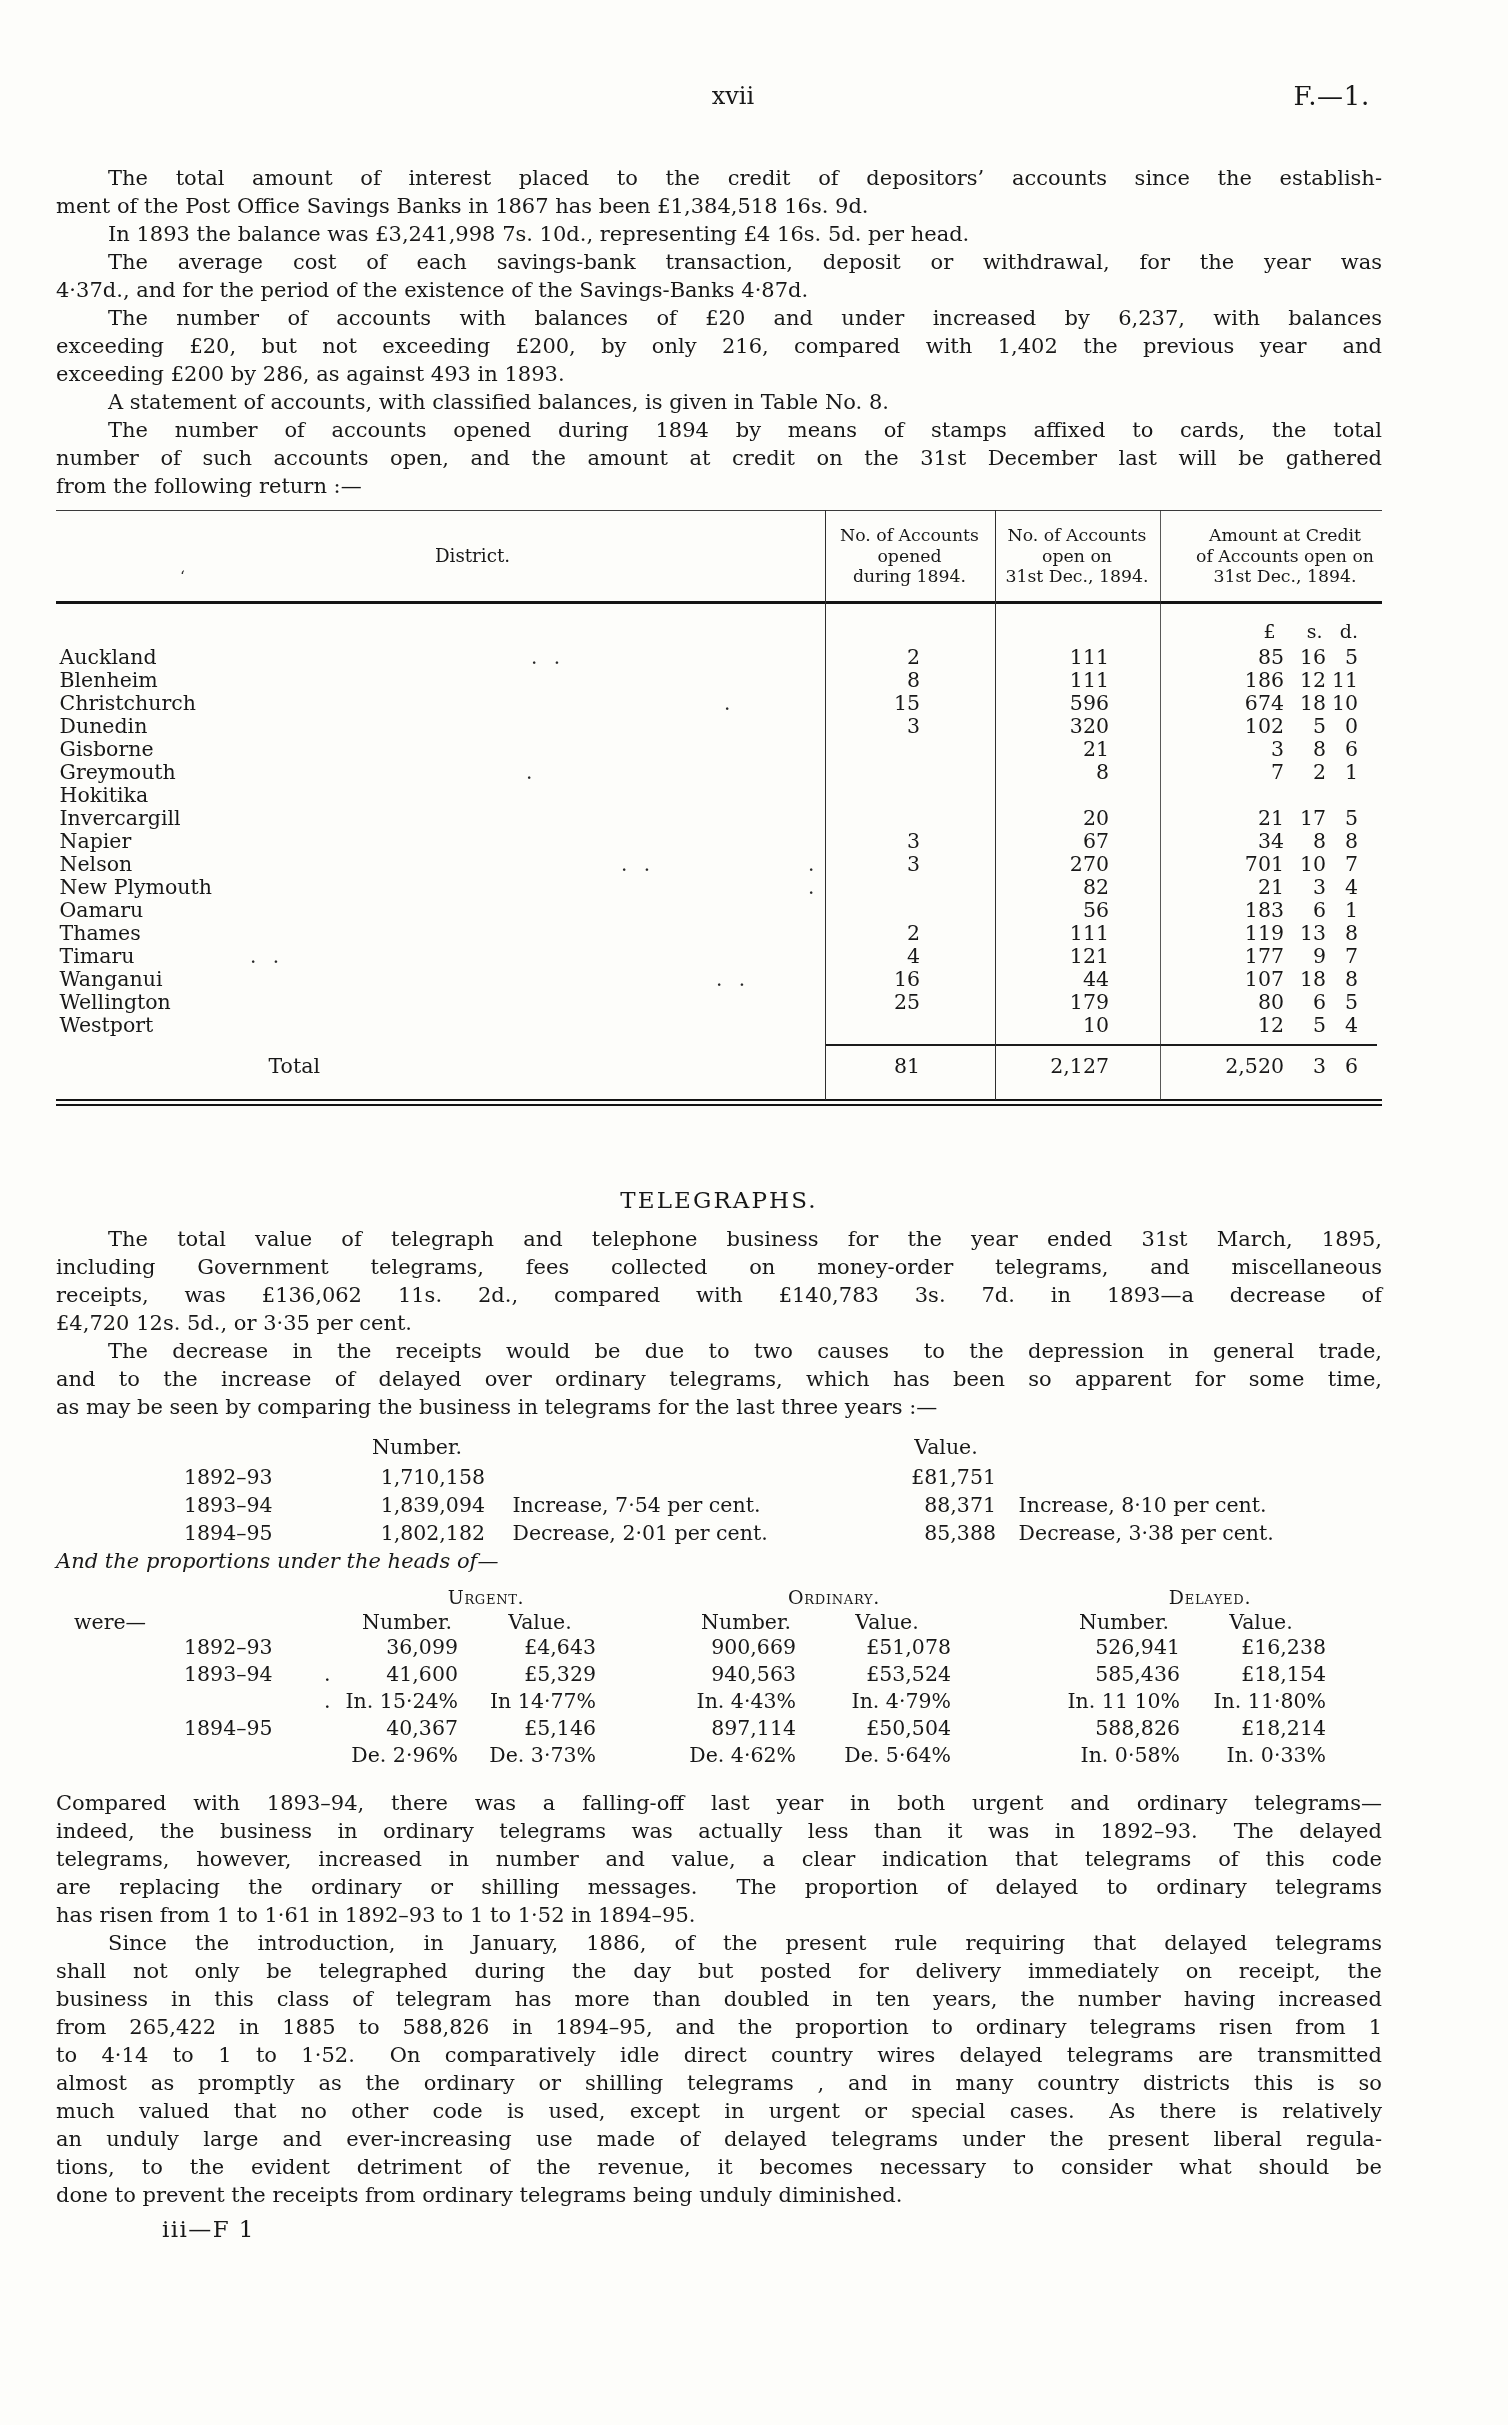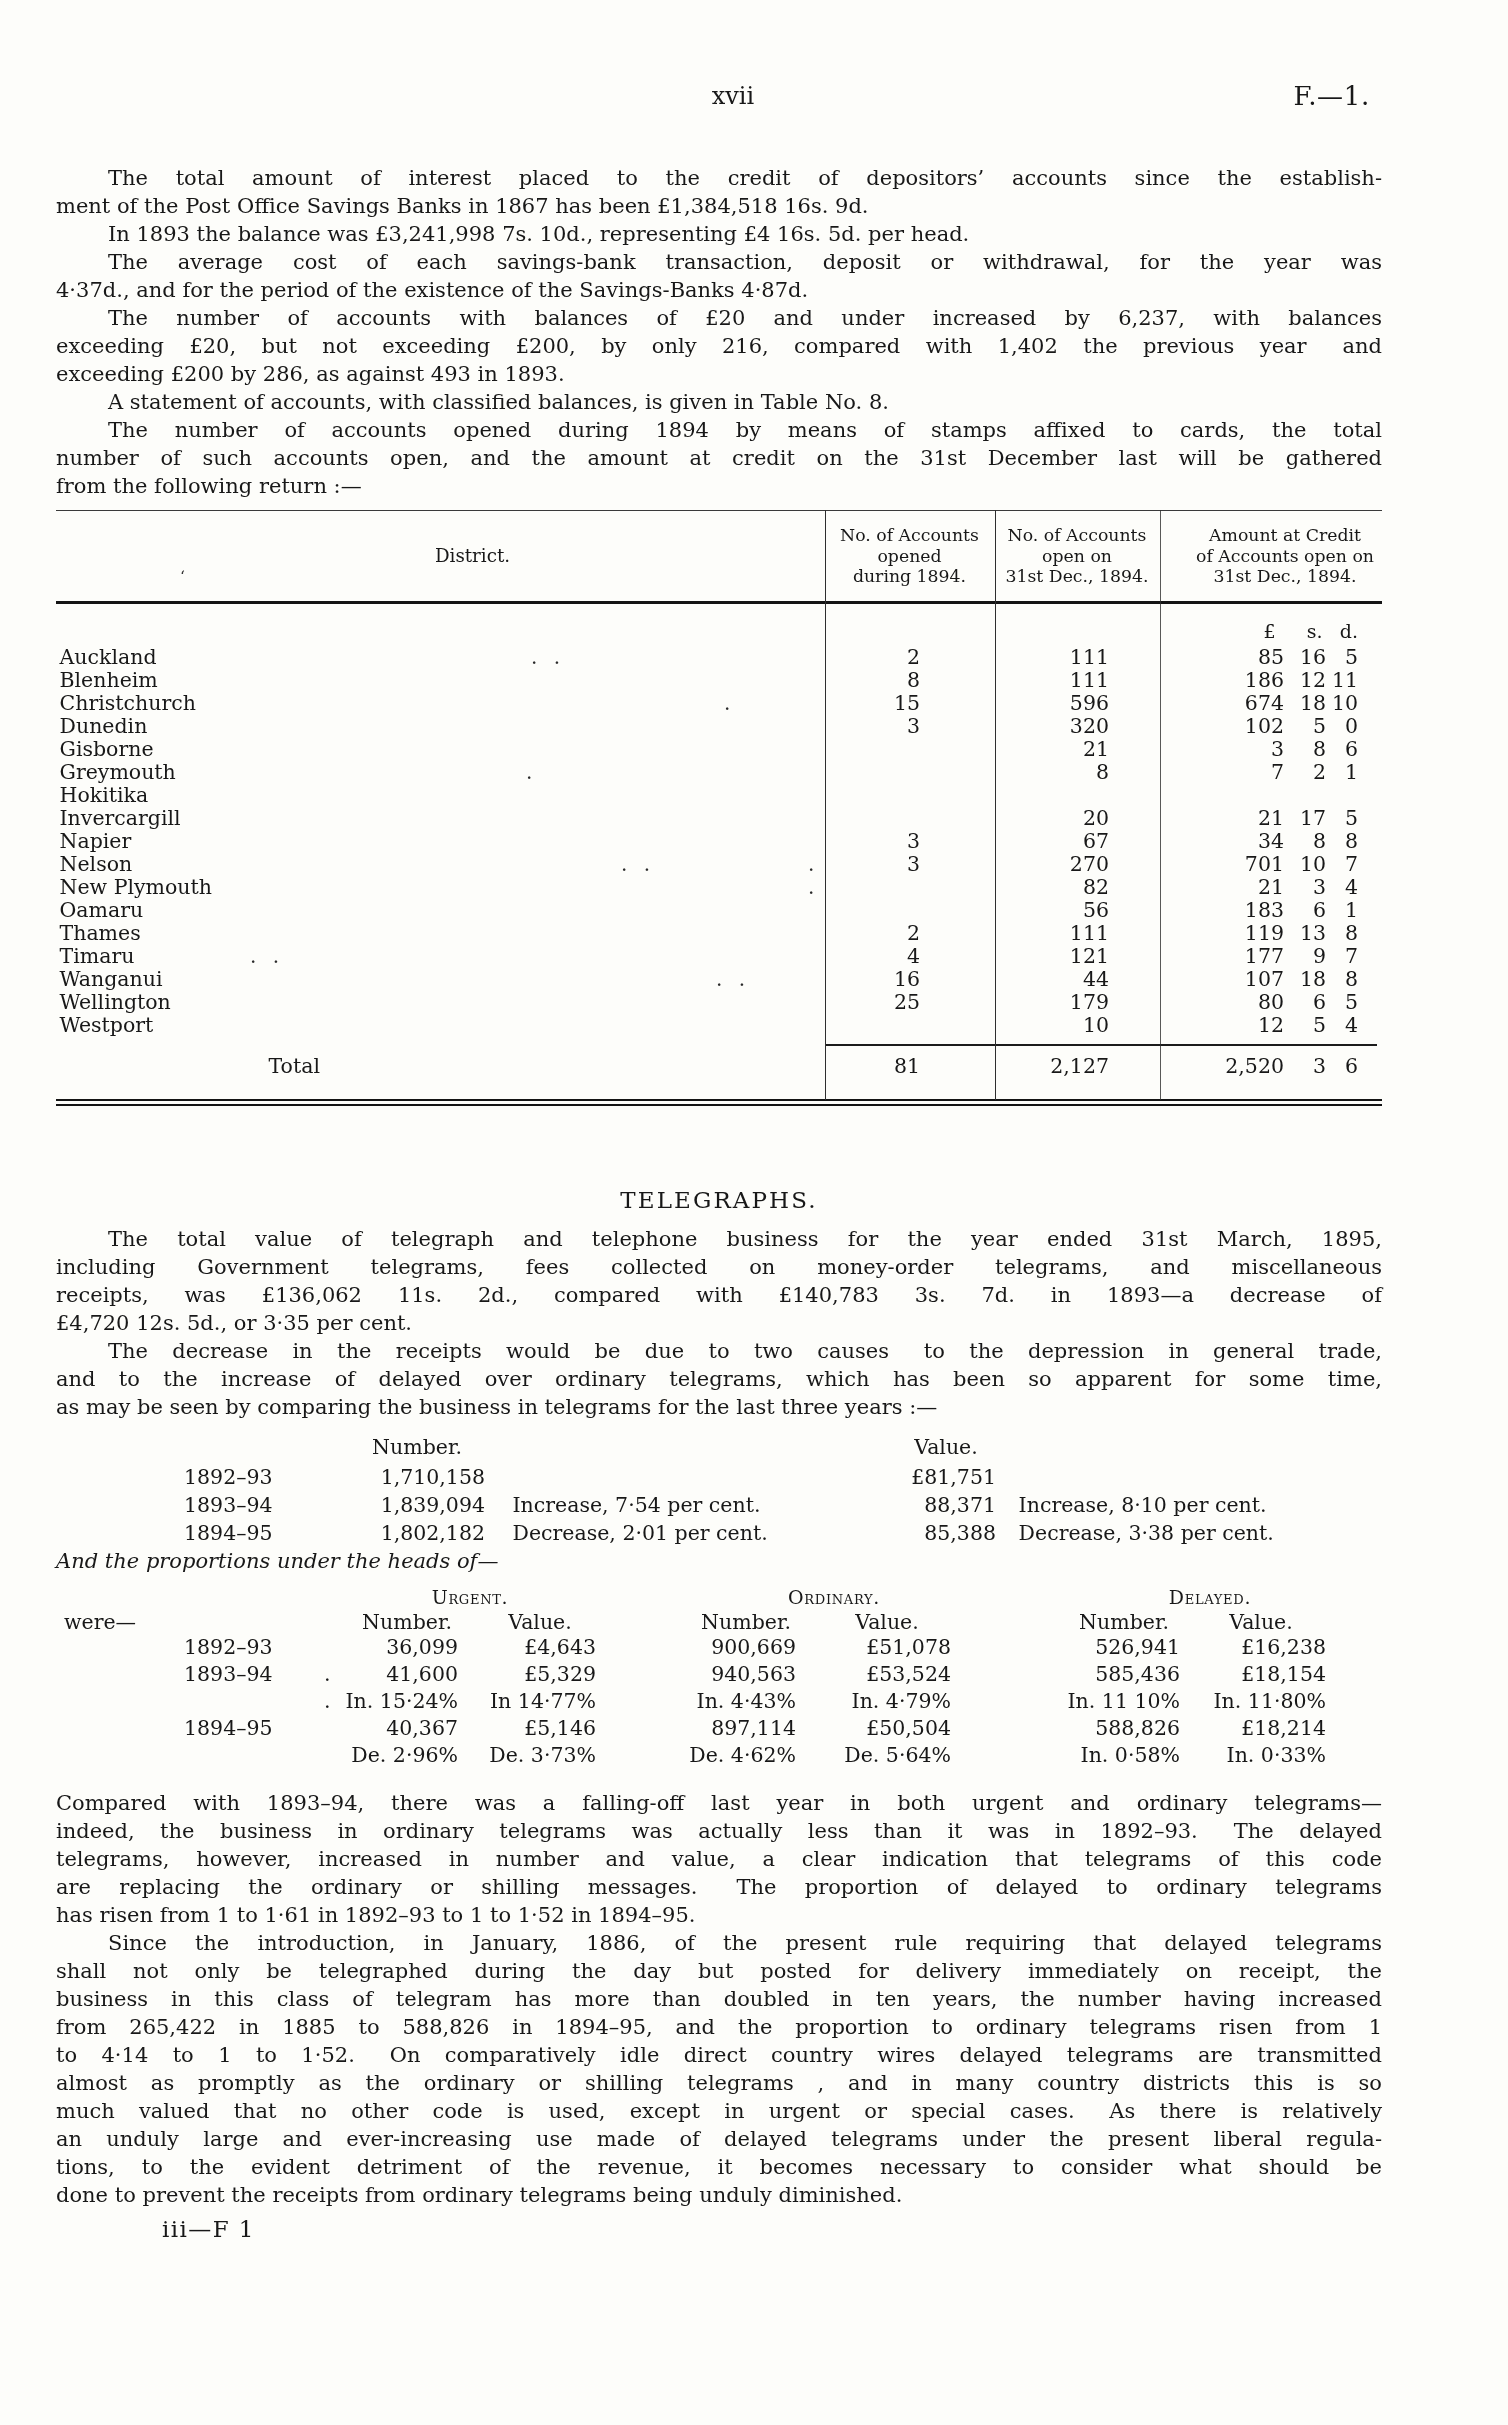--- a/index.html
+++ b/index.html
@@ -70,26 +70,26 @@
   .m-year{width:285px;padding-left:128px;box-sizing:border-box;}
   .m-num{width:144px;text-align:right;}
   .m-note{width:380px;padding-left:27.5px;box-sizing:border-box;}
   .m-val{width:131px;text-align:right;}
   .m-note2{flex:1;padding-left:22.6px;box-sizing:border-box;}
   .lead-line{font-size:21px;line-height:28px;font-style:italic;}
   
   .proptable{margin-top:11.3px;font-size:20.5px;}
   .prop-groups{position:relative;height:24px;font-size:19px;}
   .prop-groups span{position:absolute;transform:translateX(-50%);font-variant:small-caps;letter-spacing:0.7px;}
-  .pg-urgent{left:414px;}
+  .pg-urgent{left:430px;}
   .pg-ordinary{left:778px;}
   .pg-delayed{left:1154px;}
   .prop-sub{position:relative;height:24px;line-height:24px;}
   .prop-sub .sub{position:absolute;transform:translateX(-50%);}
-  .ps-were{position:absolute;left:8px;}
+  .ps-were{position:absolute;left:18px;}
   .ps-n1{left:351px;} .ps-v1{left:484px;}
   .ps-n2{left:690px;} .ps-v2{left:831px;}
   .ps-n3{left:1068px;} .ps-v3{left:1205px;}
   .prow{display:flex;height:27px;line-height:27px;}
   .p-year{width:282px;padding-left:128px;box-sizing:border-box;position:relative;}
   .prop-leader{position:absolute;left:268px;top:0;letter-spacing:4.2px;}
   .p-c{text-align:right;white-space:nowrap;}
   .p-un{width:120px;} .p-uv{width:138px;}
   .p-on{width:200px;} .p-ov{width:155px;}
   .p-dn{width:229px;} .p-dv{width:146px;}

